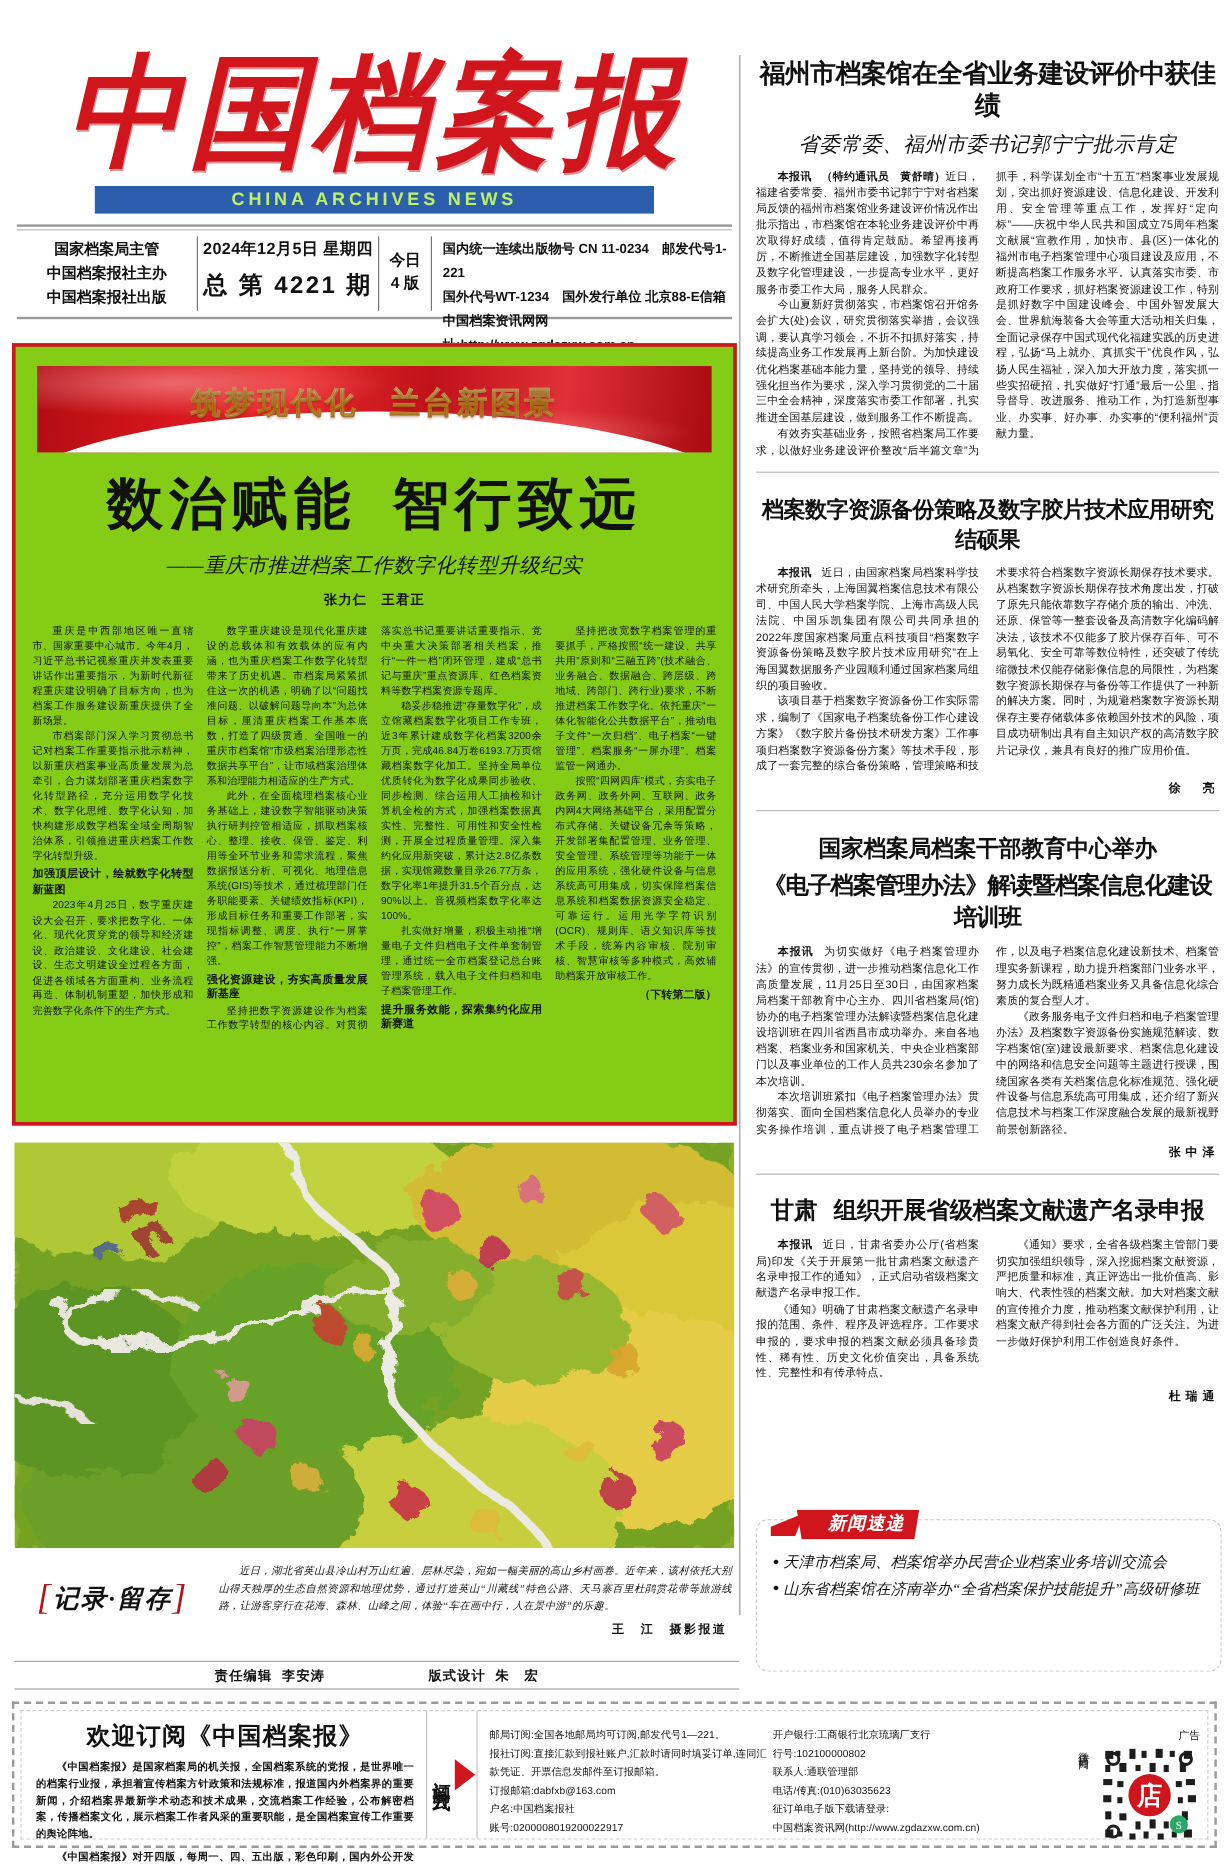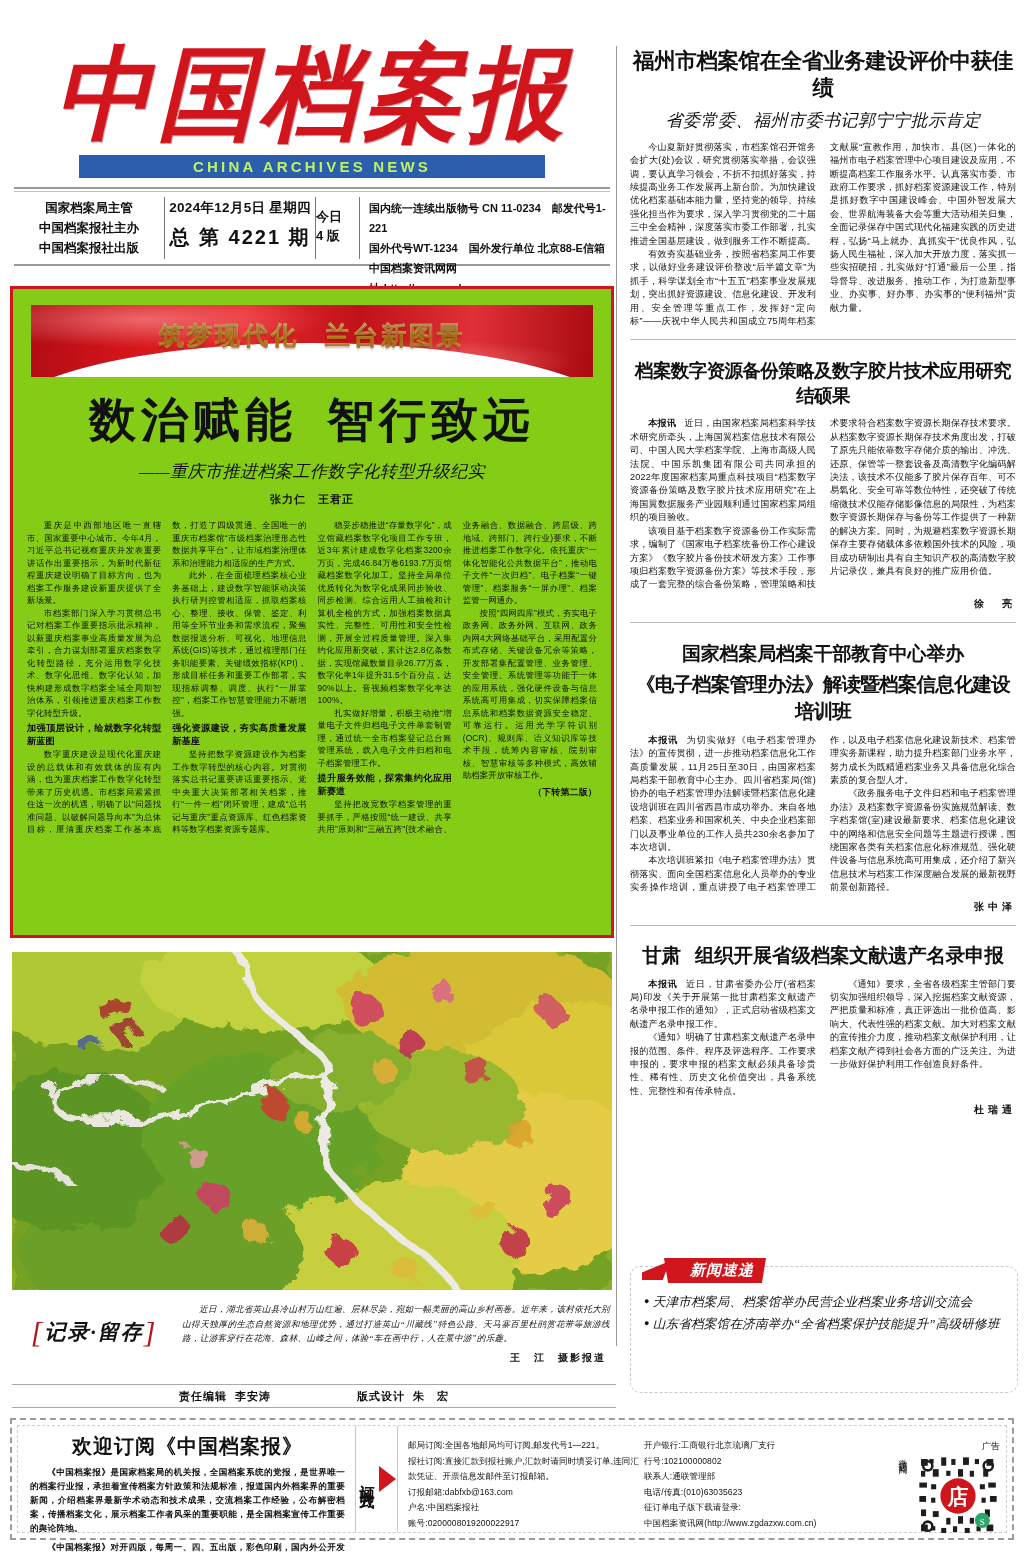--- a/index.html
+++ b/index.html
@@ -32,21 +32,21 @@
   .mh-rules2 { border-top: 1px solid #bdbdbd; margin-top:2px; }
   .mh-info {
     display:flex; align-items:stretch; height: 62px; margin-top: 5px;
     font-family:"Liberation Sans", sans-serif;
   }
   .mh-c1 { width:150px; font-size:12.5px; line-height:20px; font-weight:700; text-align:center; padding-top:1px;}
   .mh-c2 { width:152px; border-left:1px solid #777; border-right:1px solid #777; text-align:center;
            padding:2px 3px 0; }
   .mh-c2 .d1{ font-size:13.5px; font-weight:700; letter-spacing:.3px;}
   .mh-c2 .d2{ font-size:20px; font-weight:700; margin-top:7px; letter-spacing:2px;}
-  .mh-c3 { width:44px; border-right:1px solid #777; text-align:left; font-size:13px; font-weight:700;
+  .mh-c3 { width:44px; border-right:1px solid #777; text-align:center; font-size:13px; font-weight:700;
            line-height:19px; padding-top:10px;}
   .mh-c4 { flex:1; font-size:11px; line-height:20px; padding-left:9px; padding-top:1px; font-weight:600;}
   .mh-botrule { border-top:2px solid #9a9a9a; margin-top:5px;}
 
   
   .vrule { position:absolute; top:46px; left:616px; width:1px; height:1300px; background:#9a9a9a; }
 
   
   .rcol { position:absolute; left:630px; top:48px; width:386px; }
   .r-head1 {
@@ -241,20 +241,21 @@
   </div>
 
   <div class="vrule"></div>
 
   <div class="rcol">
 
     <div>
       <div class="r-head1">福州市档案馆在全省业务建设评价中获佳绩</div>
       <div class="r-sub1">省委常委、福州市委书记郭宁宁批示肯定</div>
       <div class="r-body">
+        <p><span class="lead">本报讯</span><span class="nbsp"></span><span class="lead">（特约通讯员　黄舒晴）</span><span>近日，福建省委常委、福州市委书记郭宁宁对省档案局反馈的福州市档案馆业务建设评价情况作出批示指出，市档案馆在本轮业务建设评价中再次取得好成绩，值得肯定鼓励。希望再接再厉，不断推进全国基层建设，加强数字化转型及数字化管理建设，一步提高专业水平，更好服务市委工作大局，服务人民群众。</span></p>
         <p>今山夏新好贯彻落实，市档案馆召开馆务会扩大(处)会议，研究贯彻落实举措，会议强调，要认真学习领会，不折不扣抓好落实，持续提高业务工作发展再上新台阶。为加快建设优化档案基础本能力量，坚持党的领导、持续强化担当作为要求，深入学习贯彻党的二十届三中全会精神，深度落实市委工作部署，扎实推进全国基层建设，做到服务工作不断提高。</p>
         <p>有效夯实基础业务，按照省档案局工作要求，以做好业务建设评价整改“后半篇文章”为抓手，科学谋划全市“十五五”档案事业发展规划，突出抓好资源建设、信息化建设、开发利用、安全管理等重点工作，发挥好“定向标”——庆祝中华人民共和国成立75周年档案文献展“宣教作用，加快市、县(区)一体化的福州市电子档案管理中心项目建设及应用，不断提高档案工作服务水平。认真落实市委、市政府工作要求，抓好档案资源建设工作，特别是抓好数字中国建设峰会、中国外智发展大会、世界航海装备大会等重大活动相关归集，全面记录保存中国式现代化福建实践的历史进程，弘扬“马上就办、真抓实干”优良作风，弘扬人民生福祉，深入加大开放力度，落实抓一些实招硬招，扎实做好“打通”最后一公里，指导督导、改进服务、推动工作，为打造新型事业、办实事、好办事、办实事的“便利福州”贡献力量。</p>
       </div>
     </div>
 
     <div class="hr-thin"></div>
 
     <div>
       <div class="r-head2">档案数字资源备份策略及数字胶片技术应用研究结硕果</div>
       <div class="r-body">
@@ -314,20 +315,21 @@
       <span>数治赋能</span><span class="gap"></span><span>智行致远</span>
     </div>
     <div class="f-sub">——重庆市推进档案工作数字化转型升级纪实</div>
     <div class="f-authors">张力仁　王君正</div>
 
     <div class="f-body">
       <p>重庆是中西部地区唯一直辖市、国家重要中心城市。今年4月，习近平总书记视察重庆并发表重要讲话作出重要指示，为新时代新征程重庆建设明确了目标方向，也为档案工作服务建设新重庆提供了全新场景。</p>
       <p>市档案部门深入学习贯彻总书记对档案工作重要指示批示精神，以新重庆档案事业高质量发展为总牵引，合力谋划部署重庆档案数字化转型路径，充分运用数字化技术、数字化思维、数字化认知，加快构建形成数字档案全域全周期智治体系，引领推进重庆档案工作数字化转型升级。</p>
 
       <h4>加强顶层设计，绘就数字化转型新蓝图</h4>
+      <p>2023年4月25日，数字重庆建设大会召开，要求把数字化、一体化、现代化贯穿党的领导和经济建设、政治建设、文化建设、社会建设、生态文明建设全过程各方面，促进各领域各方面重构、业务流程再造、体制机制重塑，加快形成和完善数字化条件下的生产方式。</p>
       <p>数字重庆建设是现代化重庆建设的总载体和有效载体的应有内涵，也为重庆档案工作数字化转型带来了历史机遇。市档案局紧紧抓住这一次的机遇，明确了以“问题找准问题、以破解问题导向本”为总体目标，厘清重庆档案工作基本底数，打造了四级贯通、全国唯一的重庆市档案馆“市级档案治理形态性数据共享平台”，让市域档案治理体系和治理能力相适应的生产方式。</p>
       <p>此外，在全面梳理档案核心业务基础上，建设数字智能驱动决策执行研判控管相适应，抓取档案核心、整理、接收、保管、鉴定、利用等全环节业务和需求流程，聚焦数据报送分析、可视化、地理信息系统(GIS)等技术，通过梳理部门任务职能要素、关键绩效指标(KPI)，形成目标任务和重要工作部署，实现指标调整、调度、执行“一屏掌控”，档案工作智慧管理能力不断增强。</p>
 
       <h4>强化资源建设，夯实高质量发展新基座</h4>
       <p>坚持把数字资源建设作为档案工作数字转型的核心内容。对贯彻落实总书记重要讲话重要指示、党中央重大决策部署相关档案，推行“一件一档”闭环管理，建成“总书记与重庆”重点资源库、红色档案资料等数字档案资源专题库。</p>
       <p>稳妥步稳推进“存量数字化”，成立馆藏档案数字化项目工作专班，近3年累计建成数字化档案3200余万页，完成46.84万卷6193.7万页馆藏档案数字化加工。坚持全局单位优质转化为数字化成果同步验收、同步检测、综合运用人工抽检和计算机全检的方式，加强档案数据真实性、完整性、可用性和安全性检测，开展全过程质量管理。深入集约化应用新突破，累计达2.8亿条数据，实现馆藏数量目录26.77万条，数字化率1年提升31.5个百分点，达90%以上。音视频档案数字化率达100%。</p>
       <p>扎实做好增量，积极主动推“增量电子文件归档电子文件单套制管理，通过统一全市档案登记总台账管理系统，载入电子文件归档和电子档案管理工作。</p>
 
       <h4>提升服务效能，探索集约化应用新赛道</h4>
       <p>坚持把改宽数字档案管理的重要抓手，严格按照“统一建设、共享共用”原则和“三融五跨”(技术融合、业务融合、数据融合、跨层级、跨地域、跨部门、跨行业)要求，不断推进档案工作数字化。依托重庆“一体化智能化公共数据平台”，推动电子文件“一次归档”、电子档案“一键管理”、档案服务“一屏办理”、档案监管一网通办。</p>

